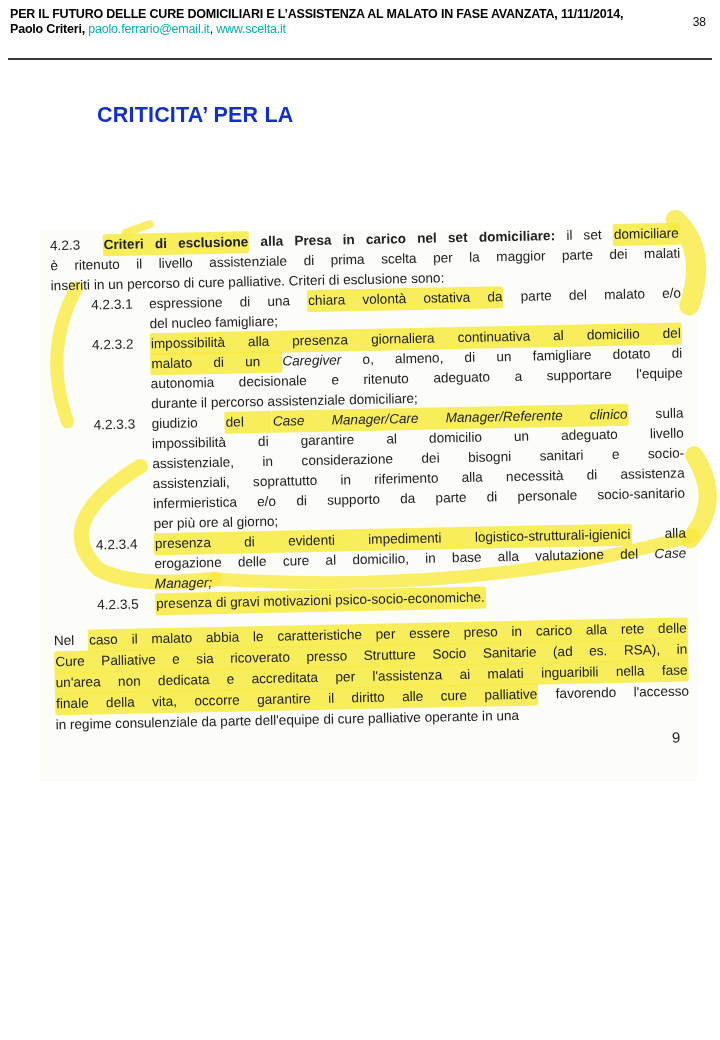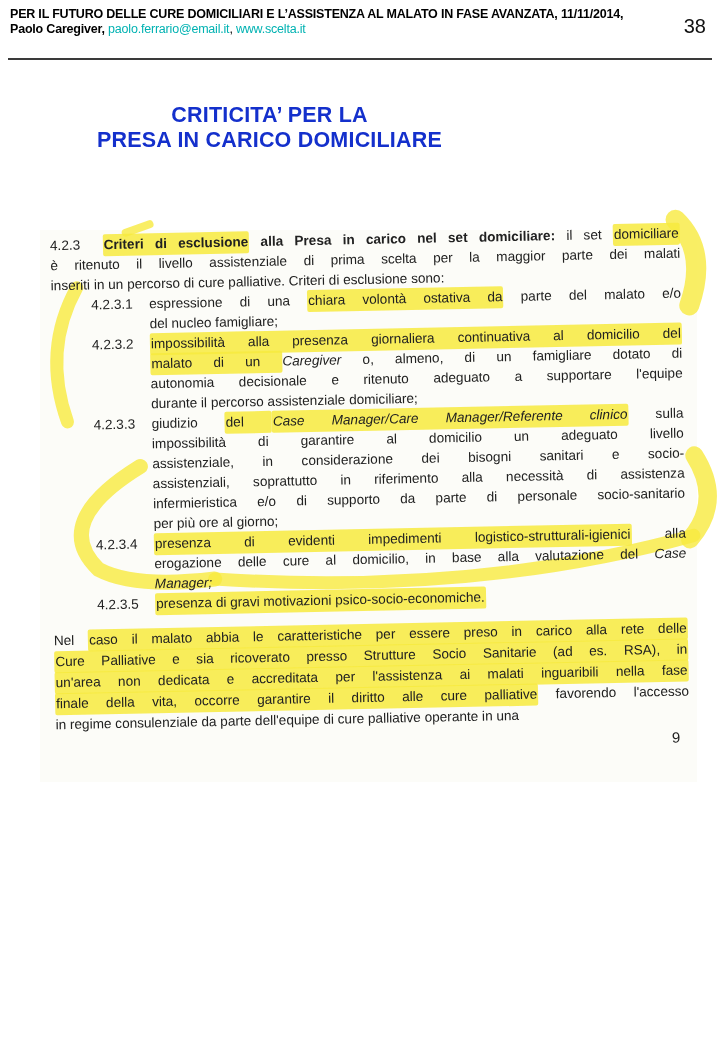--- a/index.html
+++ b/index.html
@@ -5,21 +5,21 @@
   html,body{margin:0;padding:0;}
   body{
     width:720px;height:1040px;position:relative;overflow:hidden;
     background:#ffffff;font-family:"Liberation Sans",sans-serif;color:#000;
   }
   
   .header{position:absolute;left:10px;top:7px;width:660px;
     font-size:12.5px;line-height:14.5px;letter-spacing:-0.2px;color:#000;}
   .header .b{font-weight:bold;}
   .lnk{color:var(--link-teal,#00b2b2);font-weight:normal;cursor:pointer;}
-  .pageno{position:absolute;right:14px;top:15px;font-size:20px;color:#111;}
+  .pageno{position:absolute;right:14px;top:15px;font-size:12px;color:#111;}
   .rule{position:absolute;left:8px;right:8px;top:58px;border-top:2px solid #3a3a3a;}
   
   .title{position:absolute;left:97px;top:103px;
     font-size:21.5px;font-weight:bold;line-height:25px;letter-spacing:0.2px;
     color:var(--title-blue,#1430cc);text-align:center;}
   
   .scan{position:absolute;left:40px;top:230px;width:657px;height:552px;
     background:#fcfcf8;}
   .rot{position:absolute;left:0;top:0;width:656px;height:548px;
     transform:rotate(-1.15deg);transform-origin:22px 18px;}
@@ -33,29 +33,28 @@
   .seg.i{font-style:italic;}
   .seg.hl{background:rgba(247,234,62,0.85);padding:3px 1px 4px;border-radius:2px;}
   .scan-page-num{position:relative;z-index:1;margin-left:622px;margin-top:6px;
     font-size:15px;color:#222;}
 </style>
 </head>
 <body>
 
 <div class="header">
   <div class="b">PER IL FUTURO DELLE CURE DOMICILIARI E L’ASSISTENZA AL MALATO IN FASE AVANZATA, 11/11/2014,</div>
-  <div><span class="b">Paolo Caregiver, </span><a class="lnk">paolo.ferrario@email.it</a><span>, </span><a class="lnk">www.scelta.it</a></div>
+  <div><span class="b">Paolo Criteri, </span><a class="lnk">paolo.ferrario@email.it</a><span>, </span><a class="lnk">www.scelta.it</a></div>
 </div>
 
 <div class="pageno">38</div>
 <div class="rule"></div>
 
 <div class="title">
   <div>CRITICITA’ PER LA</div>
-  <div>PRESA IN CARICO DOMICILIARE</div>
 </div>
 
 <div class="scan">
   <div class="rot">
     <svg class="marks" width="656" height="548" viewBox="0 0 656 548" fill="none" stroke="#f7ea3e" stroke-opacity="0.8" stroke-linecap="round">
       <path d="M 86 4 L 110 -4" stroke-width="8"></path>
       <path d="M 636 2 Q 668 34 648 88" stroke-width="20"></path>
       <path d="M 36 58 Q 0 120 24 192" stroke-width="13"></path>
       <path d="M 650 238 Q 678 284 644 322" stroke-width="18"></path>
       <path d="M 96 238 Q 4 292 52 340 Q 88 360 168 352" stroke-width="15"></path>

